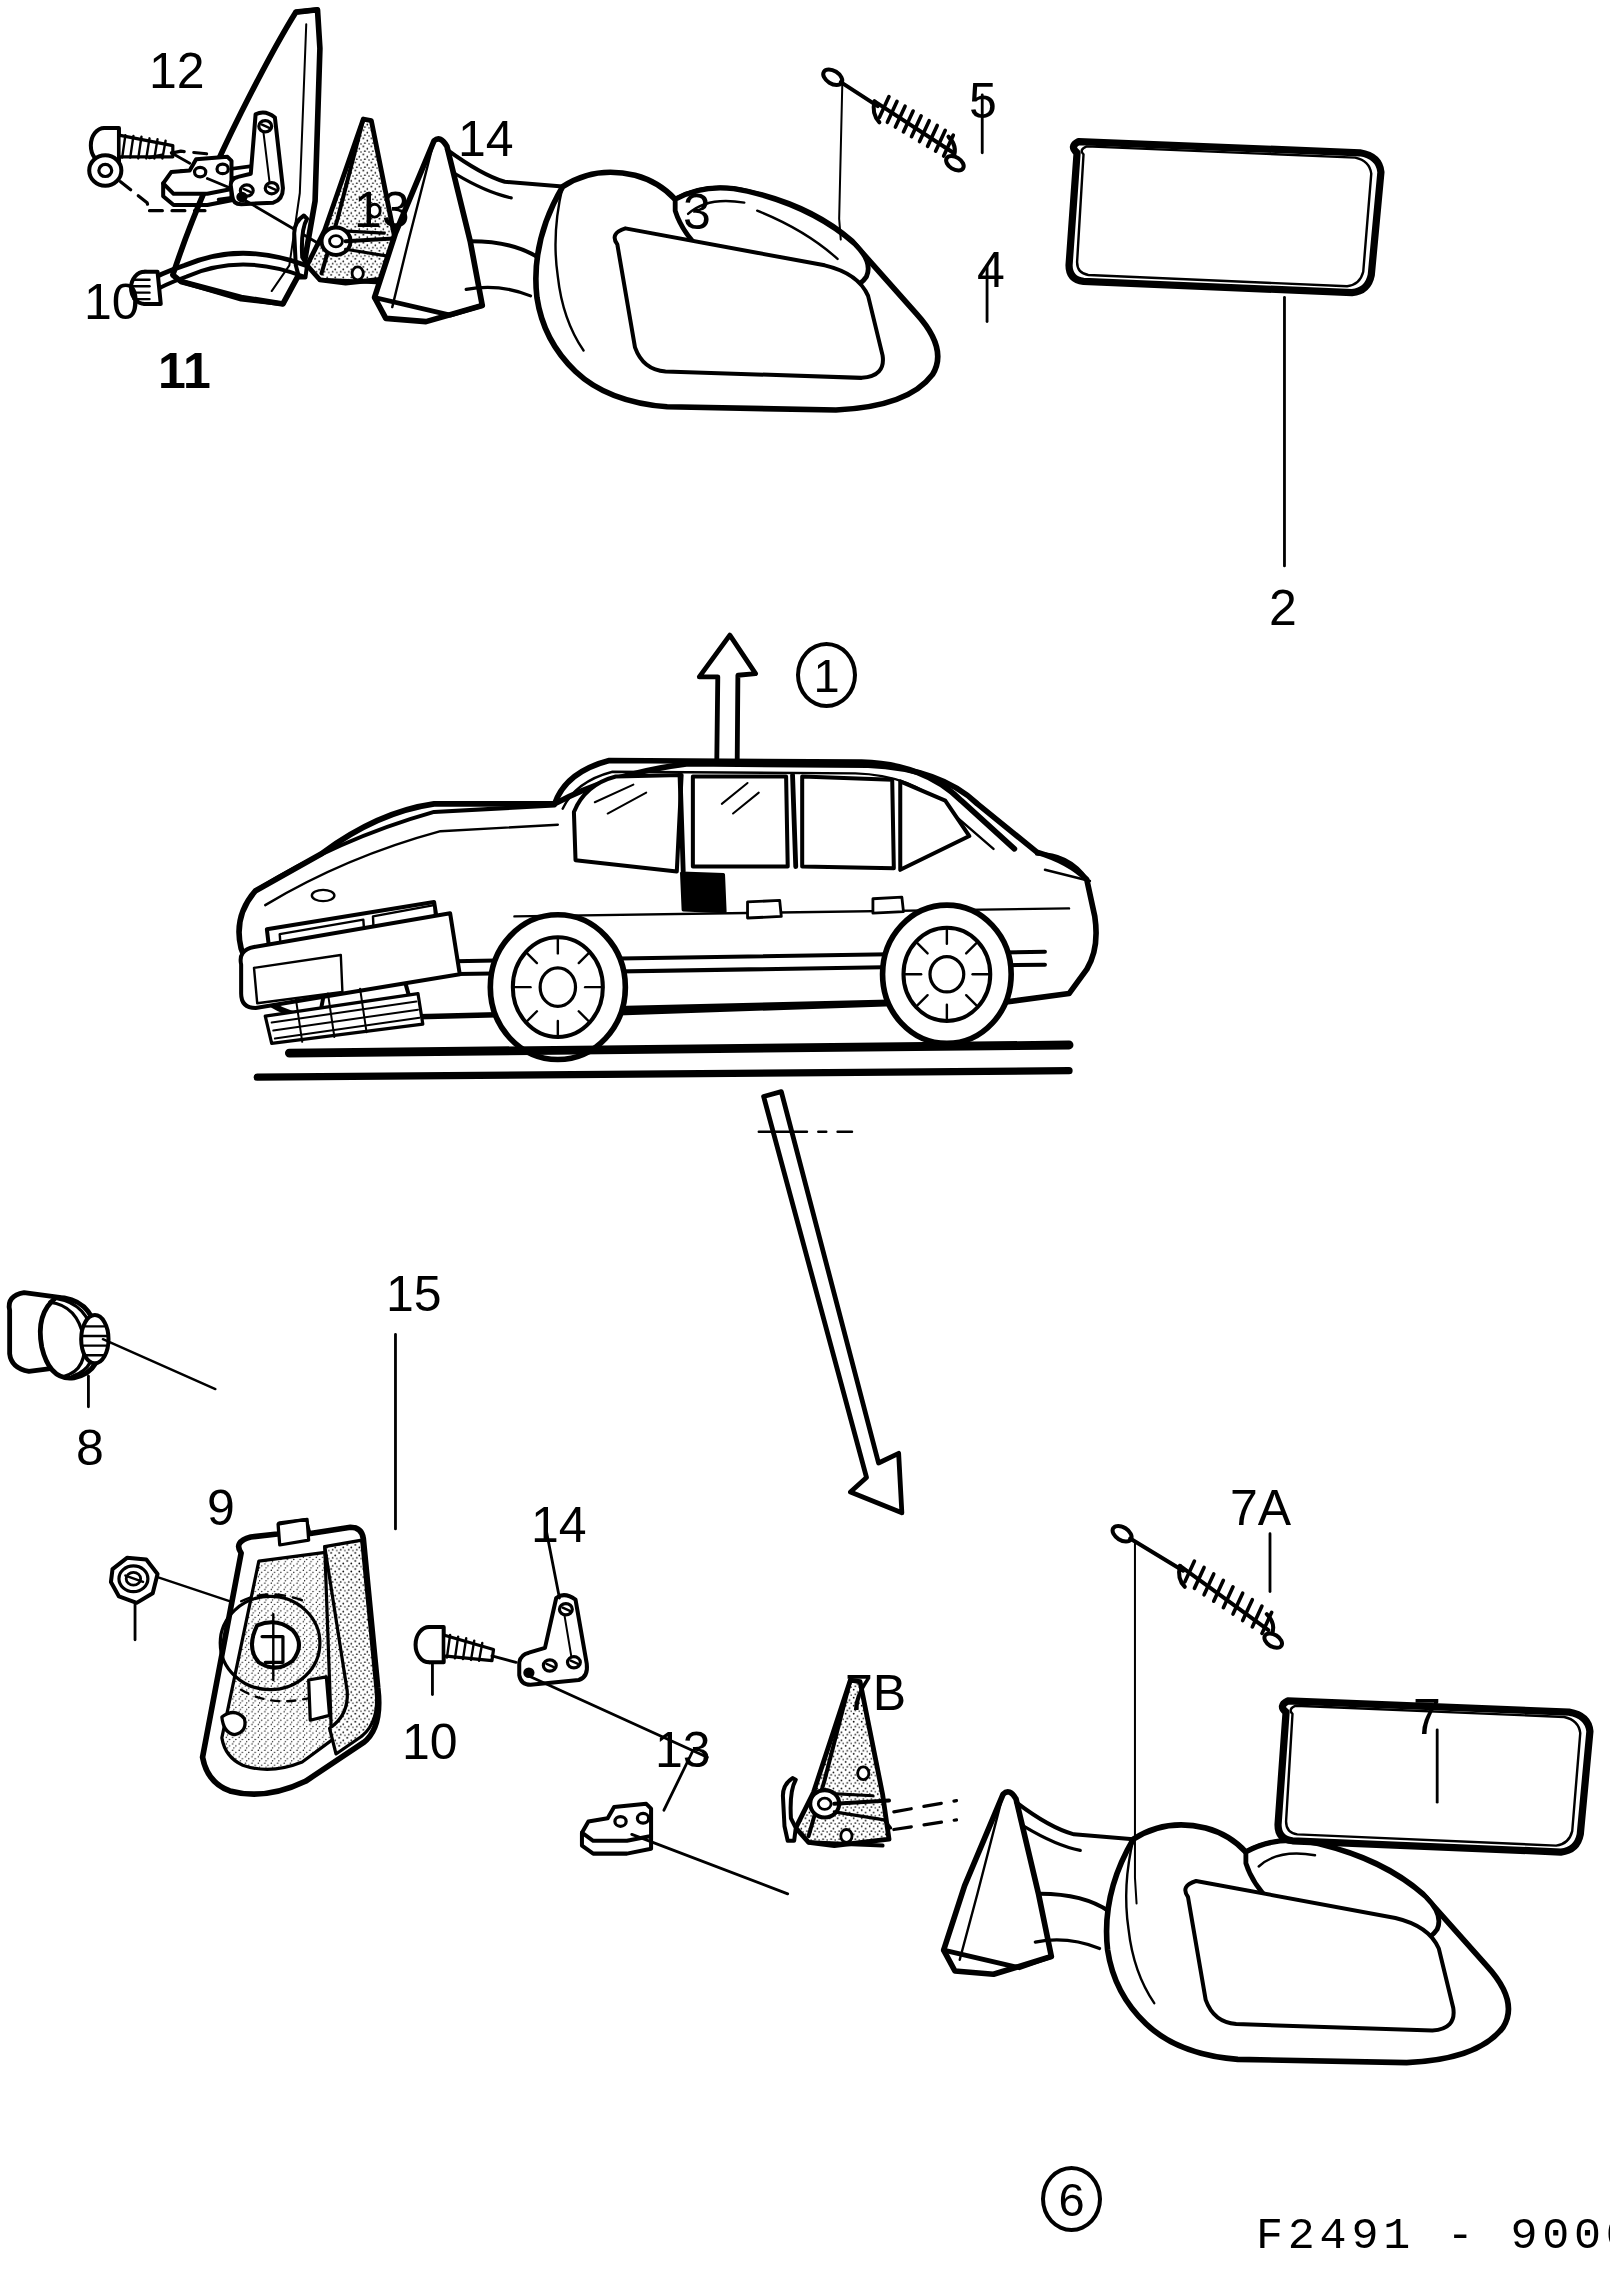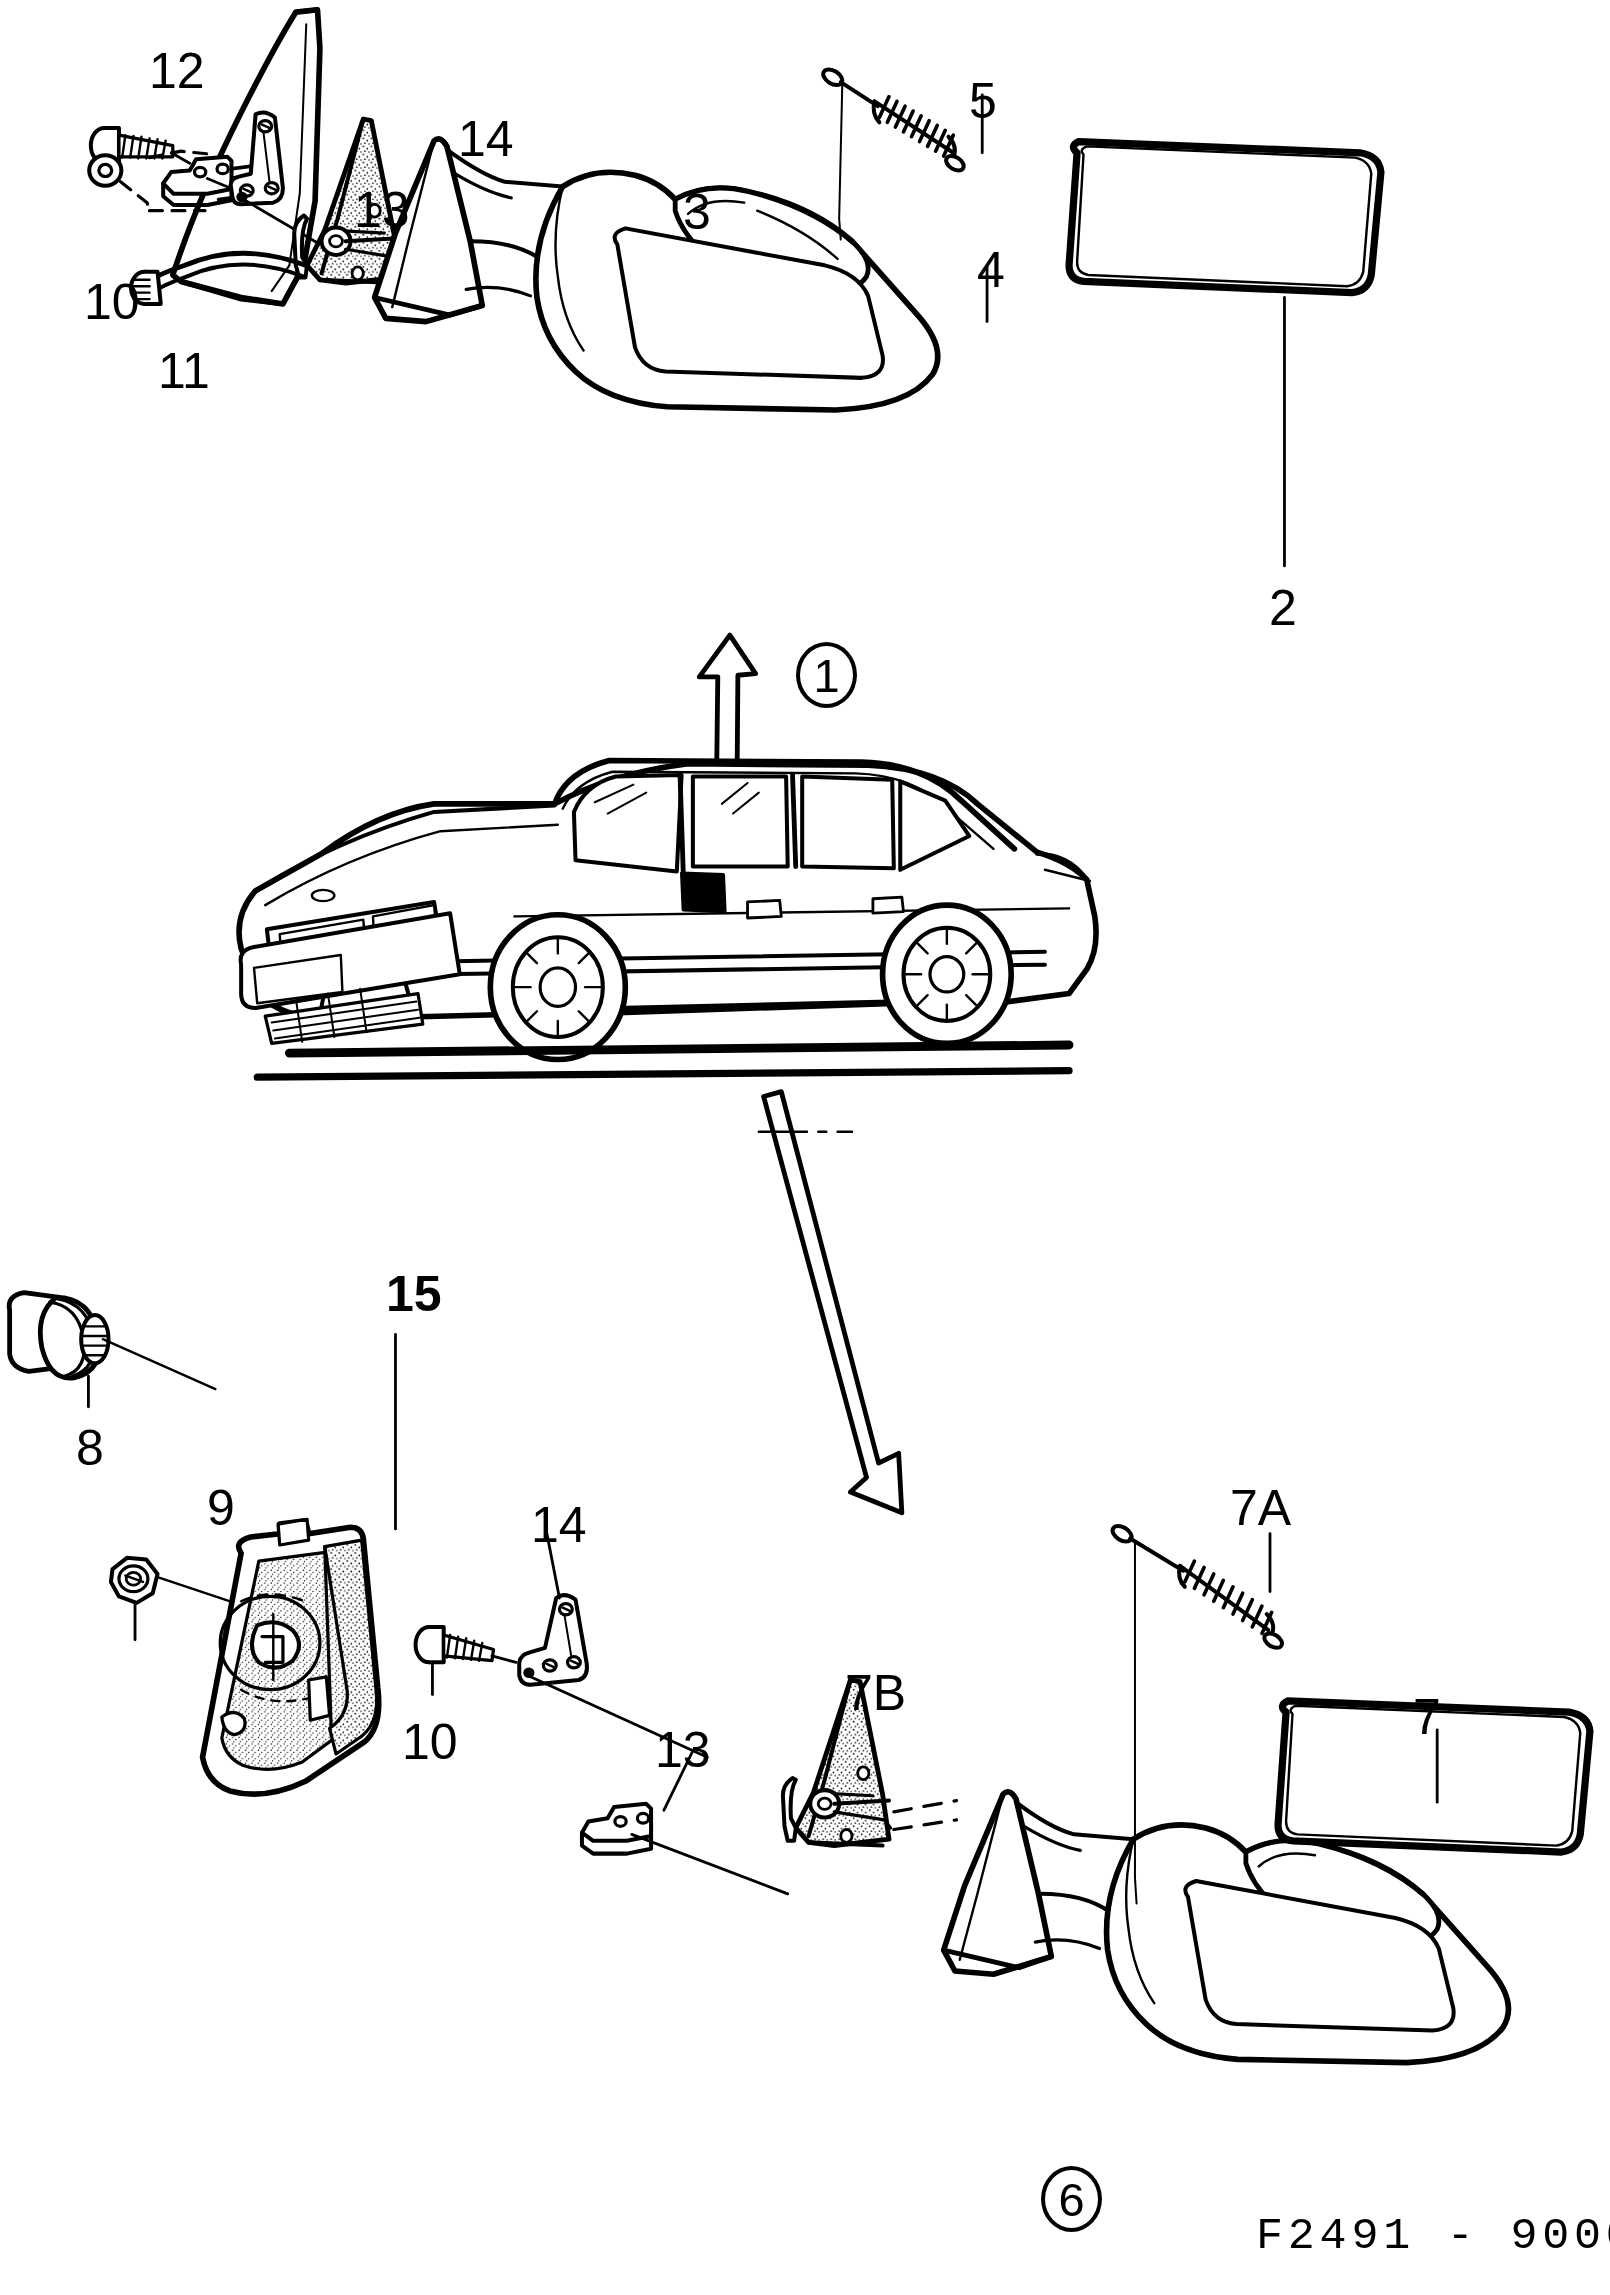--- a/index.html
+++ b/index.html
@@ -553,26 +553,26 @@
       <path d="M1788 2152 L1788 2242" stroke-width="3.5"></path>
 
     </g>
   </svg>
 
   <div id="callouts-layer">
       <div class="callout" style="left: 149px; top: 46px;">12</div>
       <div class="callout" style="left: 458px; top: 114px;">14</div>
       <div class="callout" style="left: 354px; top: 185px;">13</div>
       <div class="callout" style="left: 84px; top: 277px;">10</div>
-      <div class="callout" style="left: 158px; top: 346px;">11</div>
+      <div class="callout" style="left: 158px; top: 346px; font-weight: bold;">11</div>
       <div class="callout" style="left: 683px; top: 187px;">3</div>
       <div class="callout" style="left: 969px; top: 76px;">5</div>
       <div class="callout" style="left: 977px; top: 245px;">4</div>
       <div class="callout" style="left: 1269px; top: 583px;">2</div>
-      <div class="callout" style="left: 386px; top: 1269px; font-weight: bold;">15</div>
+      <div class="callout" style="left: 386px; top: 1269px;">15</div>
       <div class="callout" style="left: 76px; top: 1423px;">8</div>
       <div class="callout" style="left: 207px; top: 1483px;">9</div>
       <div class="callout" style="left: 531px; top: 1500px;">14</div>
       <div class="callout" style="left: 402px; top: 1717px;">10</div>
       <div class="callout" style="left: 655px; top: 1725px;">13</div>
       <div class="callout bold" style="left: 845px; top: 1668px;">7B</div>
       <div class="callout bold" style="left: 1230px; top: 1483px;">7A</div>
       <div class="callout" style="left: 1413px; top: 1692px;">7</div>
     </div>
 

